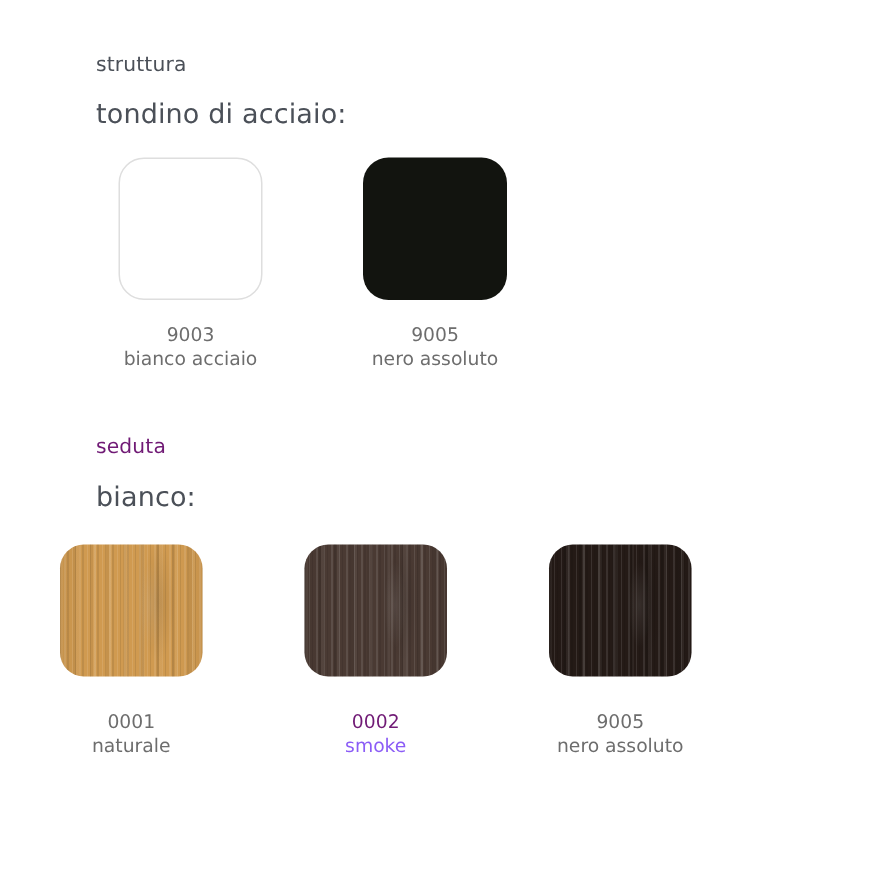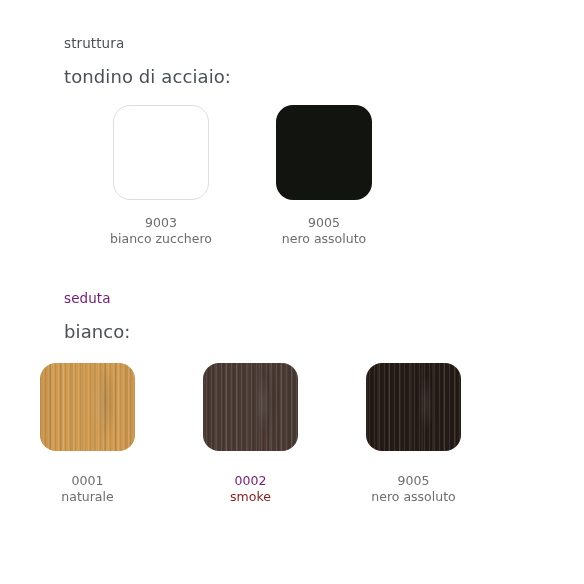--- a/index.html
+++ b/index.html
@@ -45,21 +45,21 @@
   #section-struttura { top: 34px; }
   #section-seduta    { top: 289px; }
 
   
   .swatch-row {
     position: absolute;
     left: 0;
     right: 0;
     display: flex;
   }
-  #row-struttura { top: 105px; padding-left: 113px; }
+  #row-struttura { top: 105px; padding-left: 79px; }
   #row-seduta    { top: 363px; padding-left: 40px; }
 
   .swatch-cell {
     display: flex;
     flex-direction: column;
     align-items: center;
   }
   #row-struttura .swatch-cell { width: 96px; margin-right: 67px; }
   #row-seduta    .swatch-cell { width: 95px; margin-right: 68px; }
 
@@ -150,21 +150,21 @@
     <div class="section-title" style="color: rgb(75, 80, 88);">struttura</div>
     <div class="section-sub" style="color: rgb(75, 80, 88);">tondino di acciaio:</div>
   </div>
 
   <div class="swatch-row" id="row-struttura">
 
     <div class="swatch-cell">
       <div class="swatch is-outlined" style="background-color: rgb(255, 255, 255); border-color: rgb(222, 222, 222);"></div>
       <div class="swatch-caption">
         <span class="caption-code" style="color: rgb(109, 109, 109);">9003</span>
-        <span class="caption-name" style="color: rgb(109, 109, 109);">bianco zucchero</span>
+        <span class="caption-name" style="color: rgb(109, 109, 109);">bianco acciaio</span>
       </div>
     </div>
 
     <div class="swatch-cell">
       <div class="swatch is-solid" style="background-color: rgb(18, 20, 15);"></div>
       <div class="swatch-caption">
         <span class="caption-code" style="color: rgb(109, 109, 109);">9005</span>
         <span class="caption-name" style="color: rgb(109, 109, 109);">nero assoluto</span>
       </div>
     </div>
@@ -187,21 +187,21 @@
         <span class="caption-name" style="color: rgb(109, 109, 109);">naturale</span>
       </div>
     </div>
 
     <div class="swatch-cell">
       <div class="swatch is-solid" style="background-color: rgb(74, 58, 51);">
         <div class="grain"></div>
       </div>
       <div class="swatch-caption">
         <span class="caption-code" style="color: #701a75;">0002</span>
-        <span class="caption-name" style="color: #7f1d1d;">smoke</span>
+        <span class="caption-name" style="color: #8b5cf6;">smoke</span>
       </div>
     </div>
 
     <div class="swatch-cell">
       <div class="swatch is-solid" style="background-color: rgb(36, 26, 22);">
         <div class="grain"></div>
       </div>
       <div class="swatch-caption">
         <span class="caption-code" style="color: rgb(109, 109, 109);">9005</span>
         <span class="caption-name" style="color: rgb(109, 109, 109);">nero assoluto</span>

